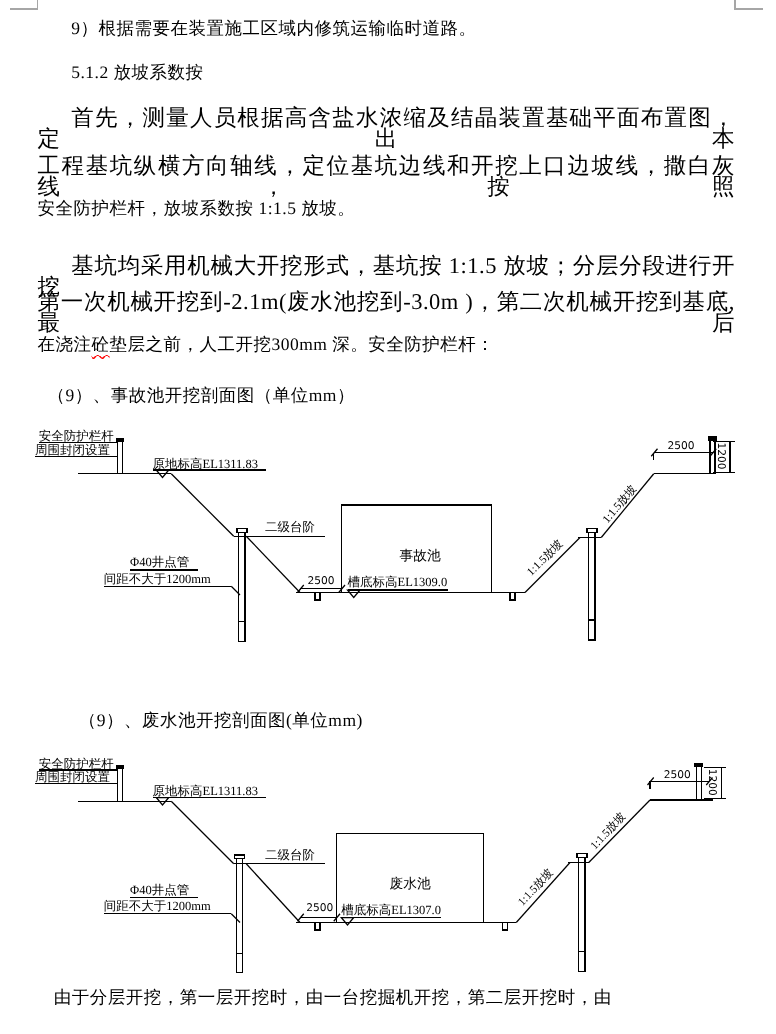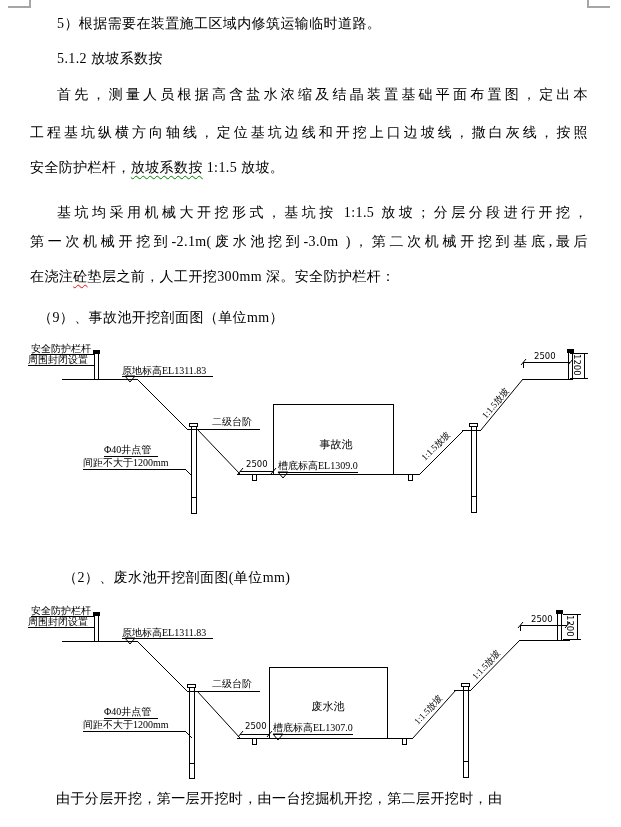--- a/index.html
+++ b/index.html
@@ -16,30 +16,29 @@
     font-size:14px;
     line-height:17px;
     height:17px;
     white-space:nowrap;
     letter-spacing:0.4px;
   }
   .jline{
     position:absolute;
     left:30px;
     width:558px;
-    font-size:14px;
+    font-size:18px;
     line-height:17px;
     height:17px;
     letter-spacing:0.4px;
     text-align:justify;
     text-align-last:justify;
   }
   .indent{ text-indent:27px; }
   .spell-green{
-    text-decoration:underline;
     text-decoration-style:wavy;
     text-decoration-color:#008000;
     text-decoration-thickness:1px;
     text-underline-offset:3px;
   }
   .spell-red{
     text-decoration:underline;
     text-decoration-style:wavy;
     text-decoration-color:#ff0000;
     text-decoration-thickness:1px;
@@ -61,21 +60,21 @@
 </style>
 </head>
 <body>
 
 <svg width="621" height="12" style="top:0">
   <path class="cropmark" d="M8,7 H30 V0"></path>
   <path class="cropmark" d="M610,7 H588 V0"></path>
 </svg>
 
 <div class="line" style="top:15px;left:57px">
-  <span>5）根据需要在装置施工区域内修筑运输临时道路。</span>
+  <span>9）根据需要在装置施工区域内修筑运输临时道路。</span>
 </div>
 
 <div class="line" style="top:50px;left:57px">
   <span>5.1.2 放坡系数按</span>
 </div>
 
 <div class="jline indent" style="top:86px">
   <span>首先，测量人员根据高含盐水浓缩及结晶装置基础平面布置图，定出本</span>
 </div>
 <div class="jline" style="top:124px">
@@ -177,21 +176,21 @@
     <rect x="568" y="17" width="4" height="27"></rect>
     <rect class="capfill" x="566.5" y="14" width="7" height="3.5"></rect>
   </g>
   <g>
     <path d="M570,18 H588 M570,43 H588 M584,18 V43"></path>
     <text class="ddim" transform="translate(574,19) rotate(90)">1200</text>
   </g>
 </svg>
 
 <div class="line" style="top:569px;left:63px">
-  <span>（2）、废水池开挖剖面图(单位mm)</span>
+  <span>（9）、废水池开挖剖面图(单位mm)</span>
 </div>
 
 <svg width="621" height="195" style="top:598px">
   <g>
     <path d="M62,43 H137"></path>
     <path class="nocrisp" d="M137,43 L187,93"></path>
     <path d="M187,93 H260"></path>
     <path class="nocrisp" d="M197,93 L240,140"></path>
     <path d="M237,140 H413"></path>
     <path d="M252,140 v6 h4 v-6"></path>
@@ -263,15 +262,15 @@
   <g>
     <rect x="557" y="15" width="4" height="27"></rect>
     <rect class="capfill" x="555.5" y="12" width="7" height="3.5"></rect>
   </g>
   <g>
     <path d="M563,16 H581 M563,41 H581 M577,16 V41"></path>
     <text class="ddim" transform="translate(567,17) rotate(90)">1200</text>
   </g>
 </svg>
 
-<div class="line" style="top:790px;left:56px">
+<div class="line" style="top:790px;left:43px">
   <span>由于分层开挖，第一层开挖时，由一台挖掘机开挖，第二层开挖时，由</span>
 </div>
 
 </body></html>

